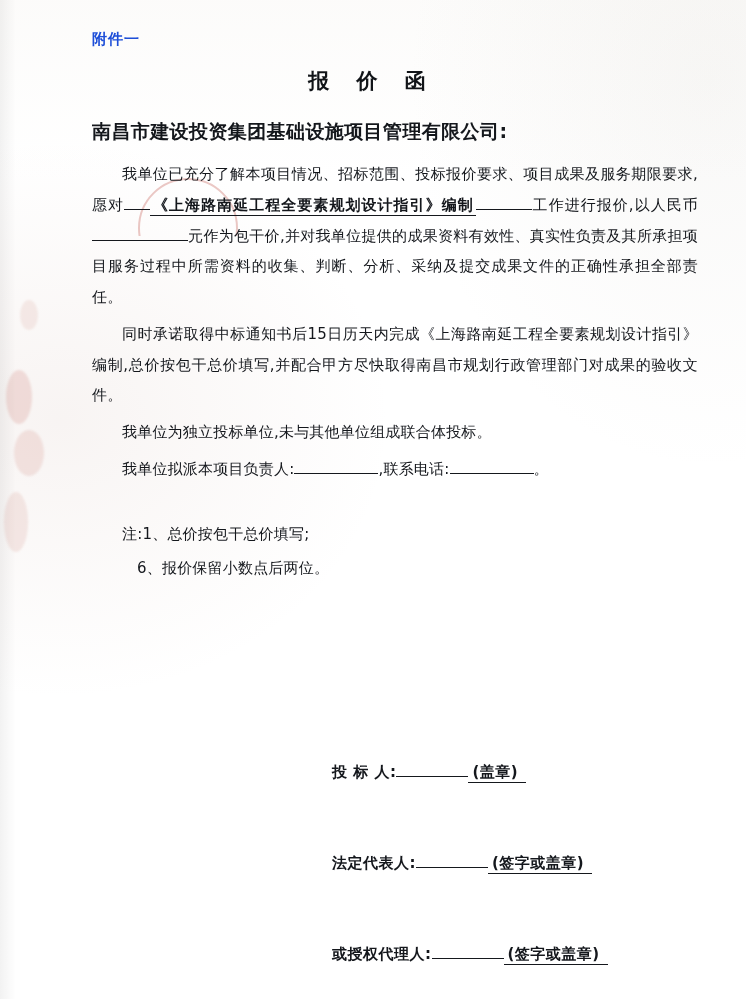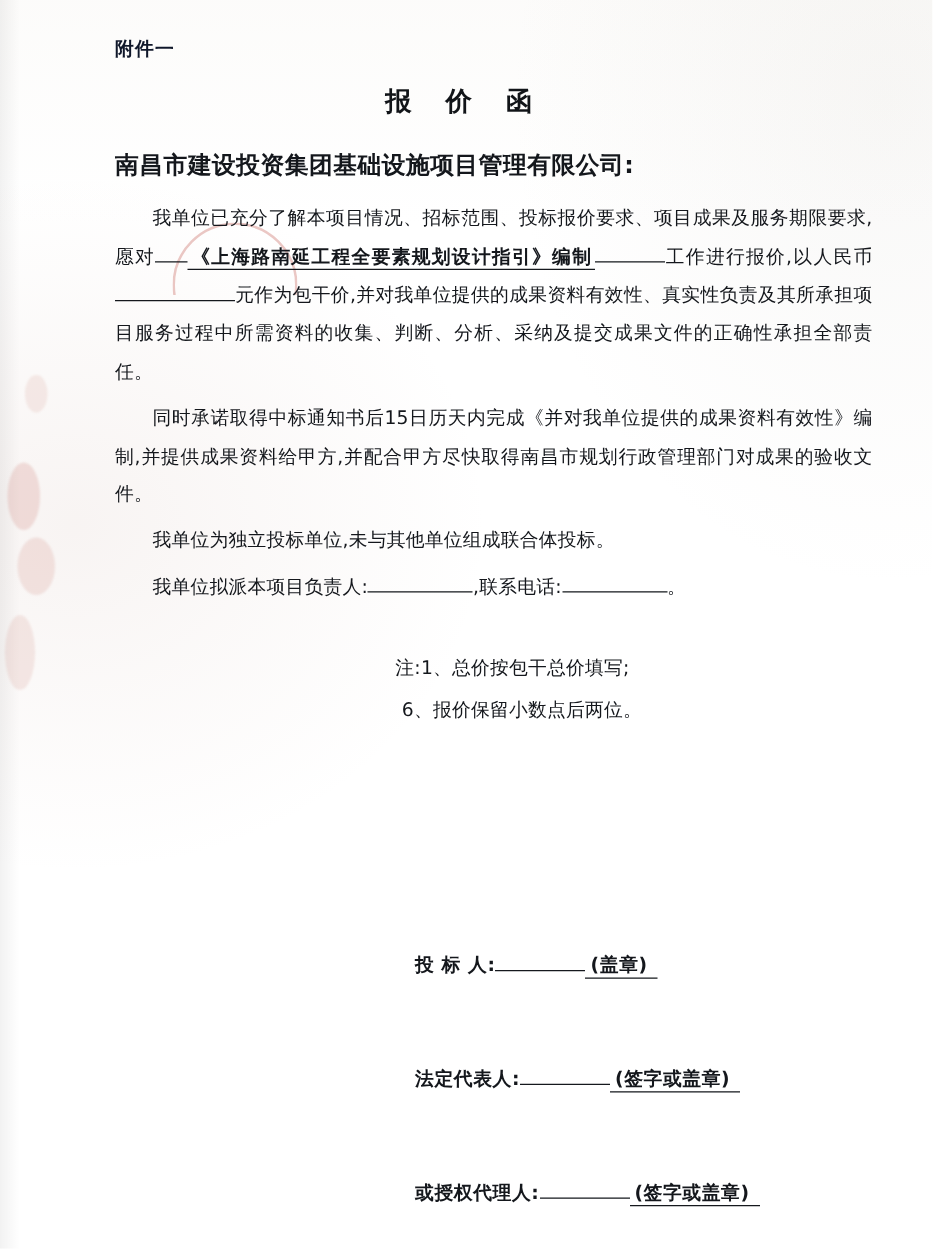--- a/index.html
+++ b/index.html
@@ -29,21 +29,21 @@
   .page {
     position: relative;
     z-index: 2;
     padding: 30px 48px 0 92px;
     box-sizing: border-box;
   }
   .attachment-label {
     font-size: 15px;
     font-weight: 700;
     letter-spacing: 1px;
-    color: #0f172a;
+    color: #1d4ed8;
     margin: 0 0 18px 0;
   }
   .doc-title {
     text-align: center;
     font-size: 21px;
     font-weight: 700;
     letter-spacing: 10px;
     margin: 18px 0 24px 0;
     padding-right: 46px;
     color: #111418;
@@ -81,21 +81,20 @@
     font-weight: 700;
   }
   .underline-seg {
     display: inline-block;
     border-bottom: 1px solid #15181d;
     height: 1.05em;
     vertical-align: baseline;
   }
   .notes {
     margin-top: 34px;
-    text-align: center;
   }
   .notes p {
     font-size: 15px;
     line-height: 2.0;
     margin: 0 0 4px 0;
     letter-spacing: 0.2px;
   }
   .note-indent { text-indent: 2em; }
   .note-indent2 { text-indent: 3em; }
 
@@ -181,21 +180,21 @@
 <div class="page">
 
   <div class="attachment-label">附件一</div>
 
   <div class="doc-title">报 价 函</div>
 
   <div class="addressee">南昌市建设投资集团基础设施项目管理有限公司:</div>
 
   <p class="body-par indent"><span>我单位已充分了解本项目情况、招标范围、投标报价要求、项目成果及服务期限要求,愿对</span><span class="underline-seg" style="min-width:26px"></span><span class="underline-text">《上海路南延工程全要素规划设计指引》编制</span><span class="underline-seg" style="min-width:56px"></span><span>工作进行报价,以人民币</span><span class="fill-blank mid"></span><span>元作为包干价,并对我单位提供的成果资料有效性、真实性负责及其所承担项目服务过程中所需资料的收集、判断、分析、采纳及提交成果文件的正确性承担全部责任。</span></p>
 
-  <p class="body-par indent">同时承诺取得中标通知书后15日历天内完成《并对我单位提供的成果资料有效性》编制,并提供成果资料给甲方,并配合甲方尽快取得南昌市规划行政管理部门对成果的验收文件。</p>
+  <p class="body-par indent">同时承诺取得中标通知书后15日历天内完成《上海路南延工程全要素规划设计指引》编制,总价按包干总价填写,并配合甲方尽快取得南昌市规划行政管理部门对成果的验收文件。</p>
 
   <p class="body-par indent">我单位为独立投标单位,未与其他单位组成联合体投标。</p>
 
   <p class="body-par indent"><span>我单位拟派本项目负责人:</span><span class="fill-blank"></span><span>,联系电话:</span><span class="fill-blank"></span><span>。</span></p>
 
   <div class="notes">
     <p class="note-indent">注:1、总价按包干总价填写;</p>
     <p class="note-indent2">6、报价保留小数点后两位。</p>
   </div>
 

